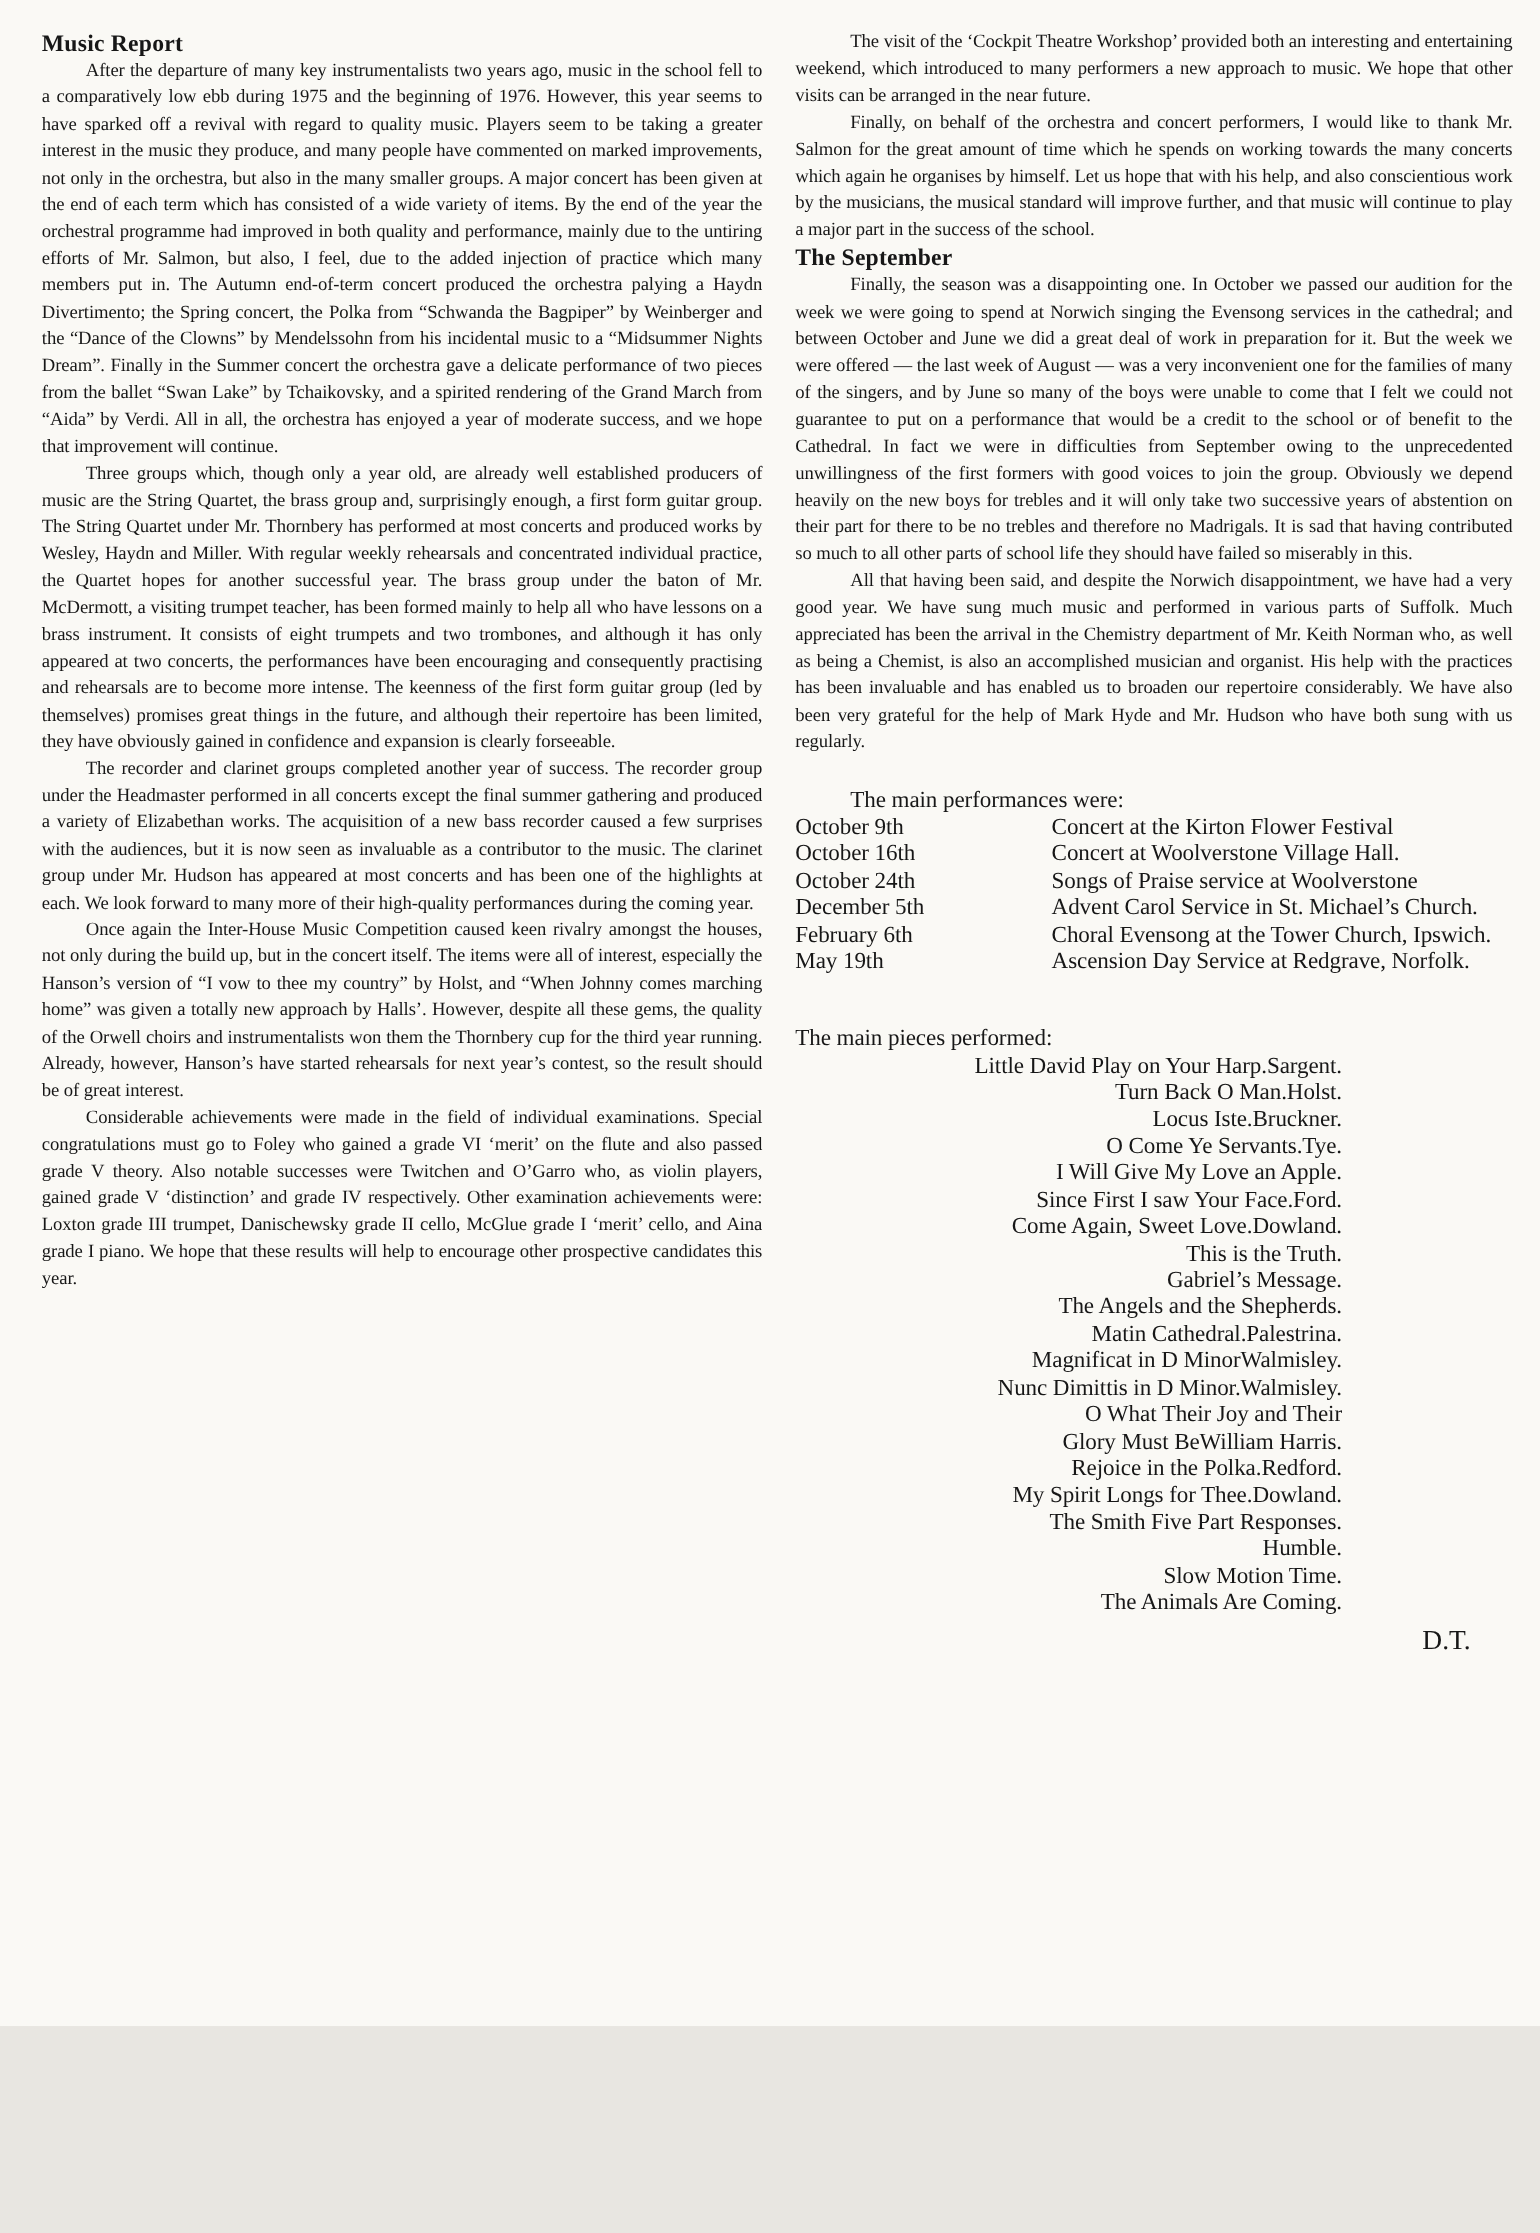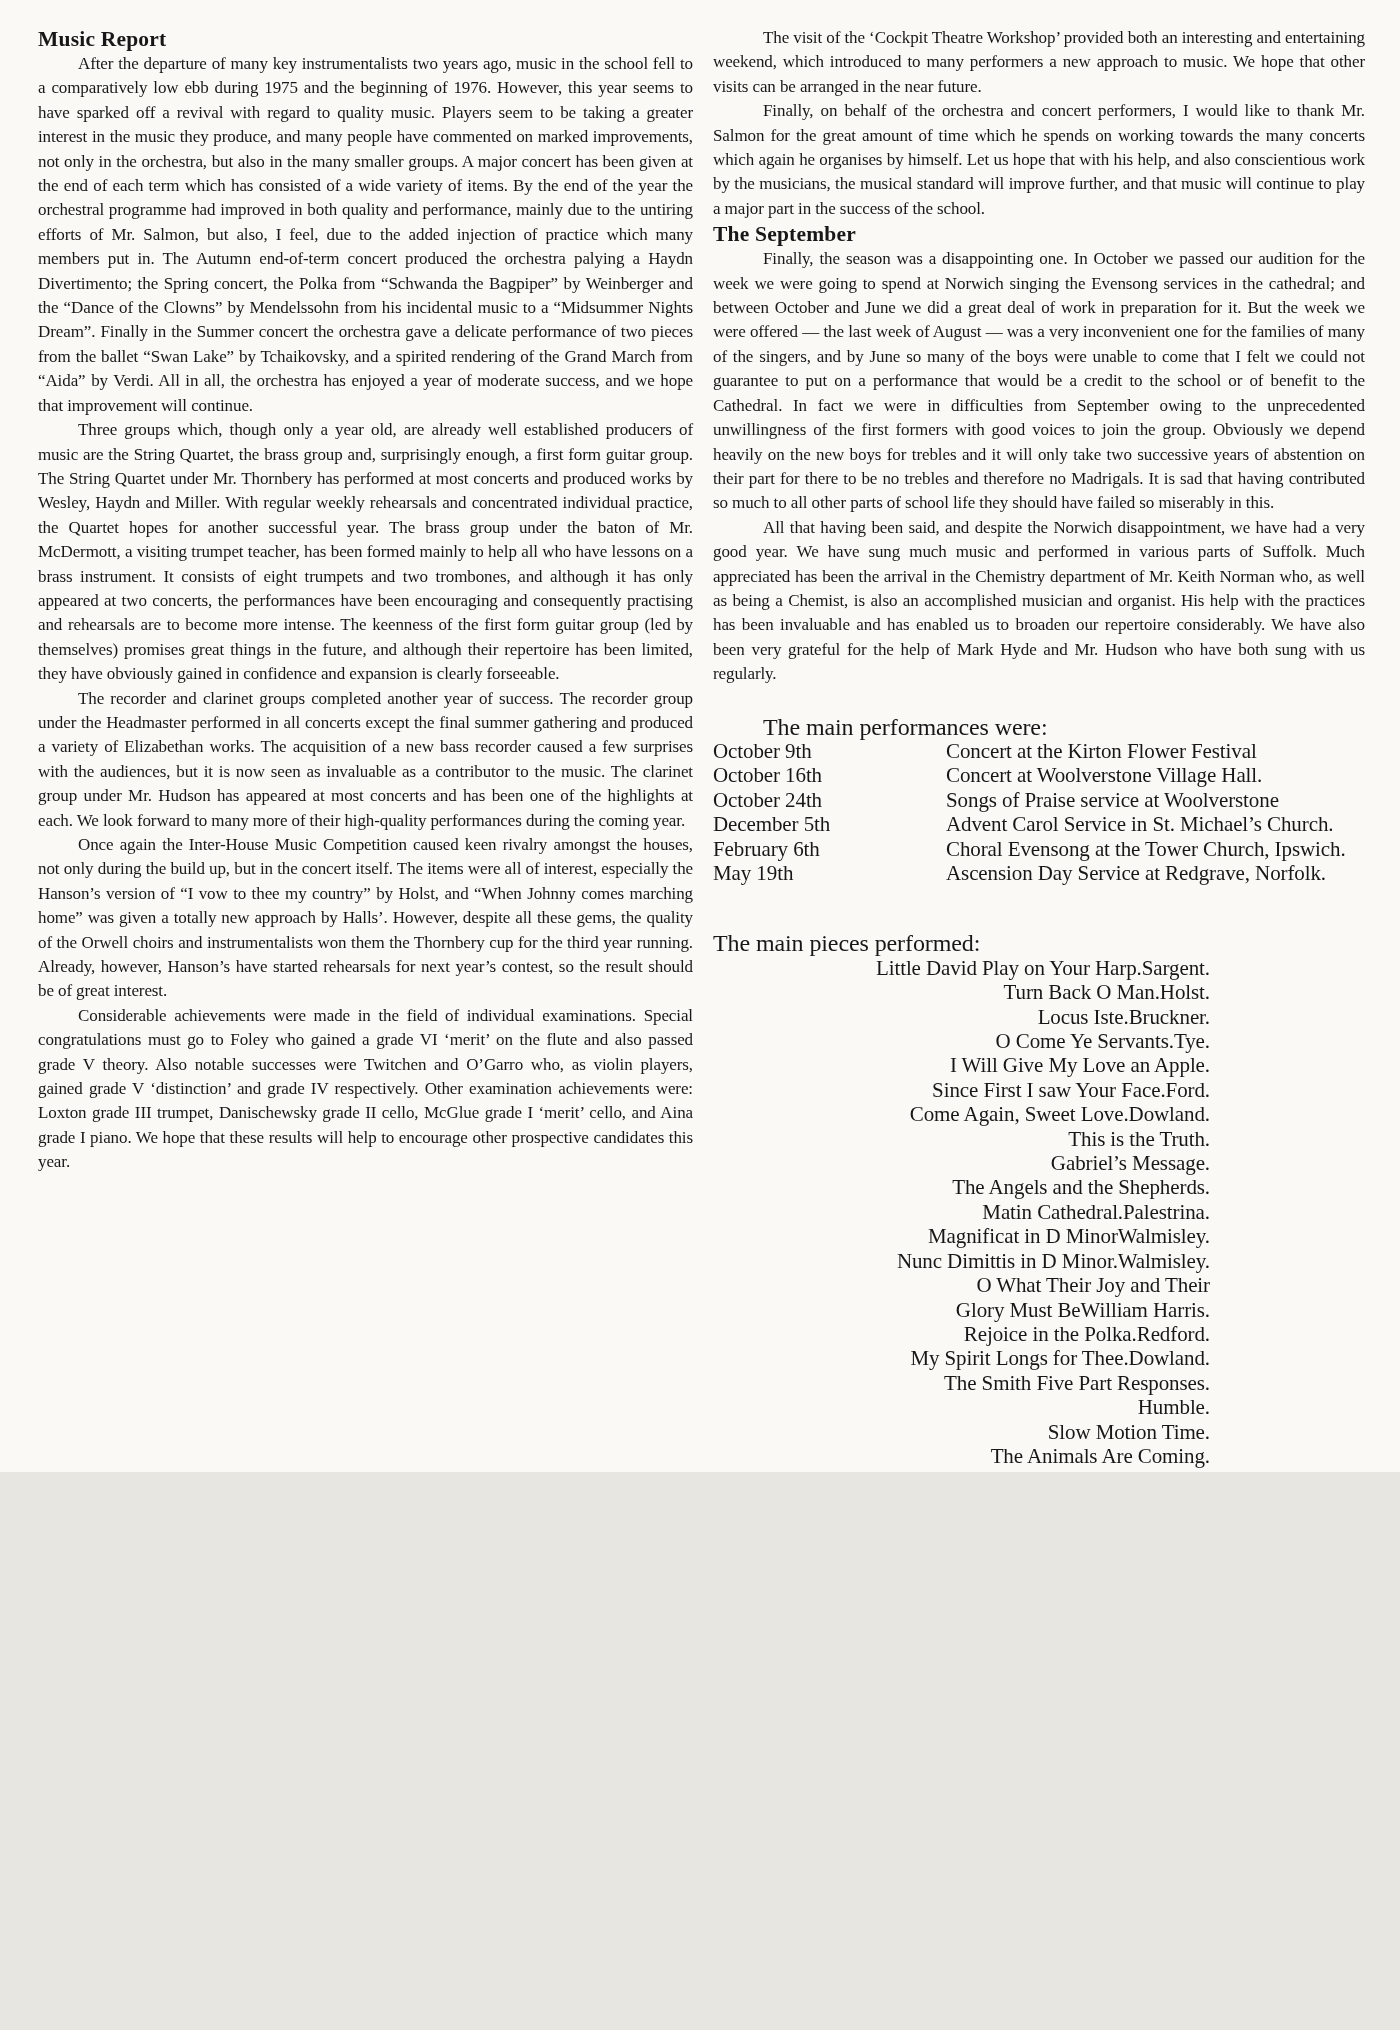--- a/index.html
+++ b/index.html
@@ -1,23 +1,23 @@
 <!DOCTYPE html>
 <html><head>
 <meta charset="utf-8">
 <style>
   html,body { margin:0; padding:0; background:#e8e6e1; }
   .page {
     position:relative;
-    width:1400px; height:1472px;
+    width:1400px; height:1842px;
     margin:0 auto;
     background:#faf9f5;
     box-sizing:border-box;
     padding:26px 25px 0 38px;
-    display:flex; gap:20px;
+    display:flex; gap:30px;
     font-family:"Liberation Serif","DejaVu Serif",serif;
     color:#171717;
     overflow:hidden;
   }
   .col { box-sizing:border-box; }
   .col-left  { width:655px; }
   .col-right { width:652px; }
 
   h2.heading {
     margin:0;
@@ -32,21 +32,21 @@
     margin:0;
     font-size:17px; line-height:24.4px;
     text-align:justify;
     text-indent:40px;
     letter-spacing:-0.1px;
   }
   .col-right p.body { text-indent:50px; }
 
   .intro {
     margin:0;
-    font-size:24px; line-height:24.4px;
+    font-size:21px; line-height:24.4px;
     letter-spacing:-0.1px;
   }
   .performances-intro { text-indent:50px; margin-top:28px; }
   .pieces-intro { margin-top:46px; }
 
   .perf-table {
     display:grid;
     grid-template-columns:233px 1fr;
     font-size:21px; line-height:24.4px;
     letter-spacing:-0.1px;

